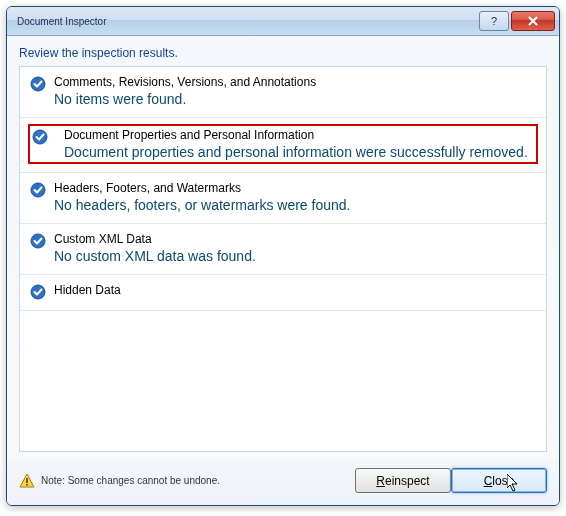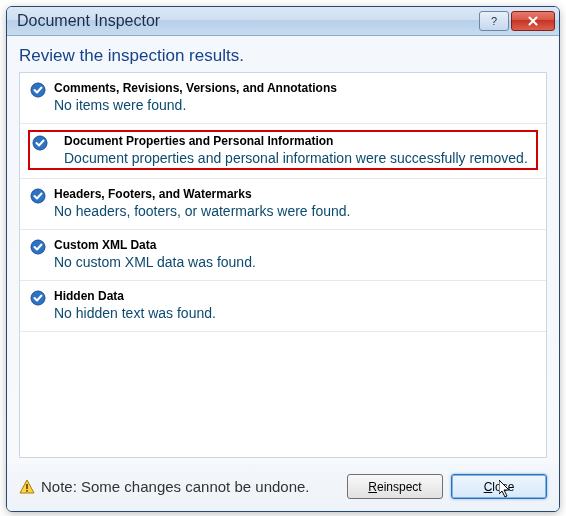--- a/index.html
+++ b/index.html
@@ -21,21 +21,21 @@
     height: 28px;
     background: linear-gradient(to bottom, #dbe7f5 0%, #cfe0f2 45%, #b6cfe8 46%, #c8dcf0 100%);
     display: flex;
     align-items: center;
     padding: 0 4px 0 10px;
     border-bottom: 1px solid #8ca8c6;
   }
   .titlebar-title {
     flex: 1;
     color: #1a2e4a;
-    font-size: 16px;
+    font-size: 10px;
   }
   .title-btns { display: flex; gap: 2px; }
   .title-btn {
     width: 28px;
     height: 18px;
     border-radius: 3px;
     border: 1px solid #6a87a8;
     display: flex;
     align-items: center;
     justify-content: center;
@@ -57,21 +57,21 @@
     content:"";position:absolute;left:4px;top:-1px;width:2px;height:12px;background:#fff;border-radius:1px;
   }
   .title-btn.close .x-shape::before{transform:rotate(45deg);}
   .title-btn.close .x-shape::after{transform:rotate(-45deg);}
   .body {
     padding: 10px 12px 6px 12px;
     background: linear-gradient(to bottom,#f4f7fb 0%, #f7f9fc 100%);
   }
   .instructions {
     color: #15428b;
-    font-size: 17px;
+    font-size: 12px;
     margin-bottom: 6px;
   }
   .results-panel {
     border: 1px solid #c9d6e6;
     background: #fff;
     height: 384px;
     overflow: hidden;
   }
   .result-item {
     padding: 8px 10px 10px 10px;
@@ -92,21 +92,21 @@
     width: 100%;
     box-sizing: border-box;
   }
   .check-icon {
     width: 16px; height: 16px;
     flex-shrink: 0;
     margin-top: 1px;
   }
   .result-text { flex: 1; }
   .result-title {
-    font-weight: bold;
+    font-weight: normal;
     color: #000;
     font-size: 12px;
   }
   .result-desc {
     color: #0c4a6e;
     font-size: 14px;
     margin-top: 2px;
   }
   .footer {
     padding: 10px 12px 12px 12px;
@@ -114,21 +114,21 @@
     align-items: center;
     gap: 6px;
     background: linear-gradient(to bottom,#f4f7fb 0%, #eef3f9 100%);
   }
   .warn-icon {
     width: 16px; height: 16px;
   }
   .footer-note {
     flex: 1;
     color: #333;
-    font-size: 15px;
+    font-size: 10px;
   }
   .btn {
     min-width: 74px;
     height: 23px;
     border: 1px solid #707070;
     border-radius: 3px;
     background: linear-gradient(to bottom,#f9f9f9,#e1e1e1);
     font-size: 12px;
     padding: 0 10px;
     display: inline-flex;
@@ -140,21 +140,21 @@
     border-color: #2f6fb3;
     box-shadow: 0 0 0 1px #7fb4e8 inset, 0 0 3px #7fb4e8;
     background: linear-gradient(to bottom,#eef6fd,#d6e9fb);
   }
   .mnemonic { text-decoration: underline; }
   .cursor {
     position: absolute;
     width: 14px; height: 20px;
     pointer-events: none;
   }
-  .footer-btns { display:flex; gap:8px; align-items:flex-end; position:relative; }
+  .footer-btns { display:flex; gap:0; align-items:flex-end; position:relative; }
 </style>
 </head>
 <body>
 
 <div class="window">
 
   <div class="titlebar">
     <div class="titlebar-title">Document Inspector</div>
     <div class="title-btns">
       <div class="title-btn">
@@ -213,21 +213,20 @@
             <div class="result-desc">No custom XML data was found.</div>
           </div>
         </div>
         <div class="result-item">
           <svg viewBox="0 0 16 16" class="check-icon">
             <circle cx="8" cy="8" r="7" fill="#2e72c7" stroke="#1c4f92" stroke-width="1"></circle>
             <polyline points="4.5,8 7,10.5 11.5,5.5" fill="none" stroke="#fff" stroke-width="2" stroke-linecap="round" stroke-linejoin="round"></polyline>
           </svg>
           <div class="result-text">
             <div class="result-title">Hidden Data</div>
-            <div class="result-desc">No hidden text was found.</div>
           </div>
         </div>
       </div>
   </div>
 
   <div class="footer">
     <svg class="warn-icon" viewBox="0 0 16 16">
       <polygon points="8,1 15,14 1,14" fill="#ffd24a" stroke="#b07c00" stroke-width="1"></polygon>
       <rect x="7.2" y="5" width="1.6" height="5" fill="#5a3b00"></rect>
       <rect x="7.2" y="11" width="1.6" height="1.6" fill="#5a3b00"></rect>

